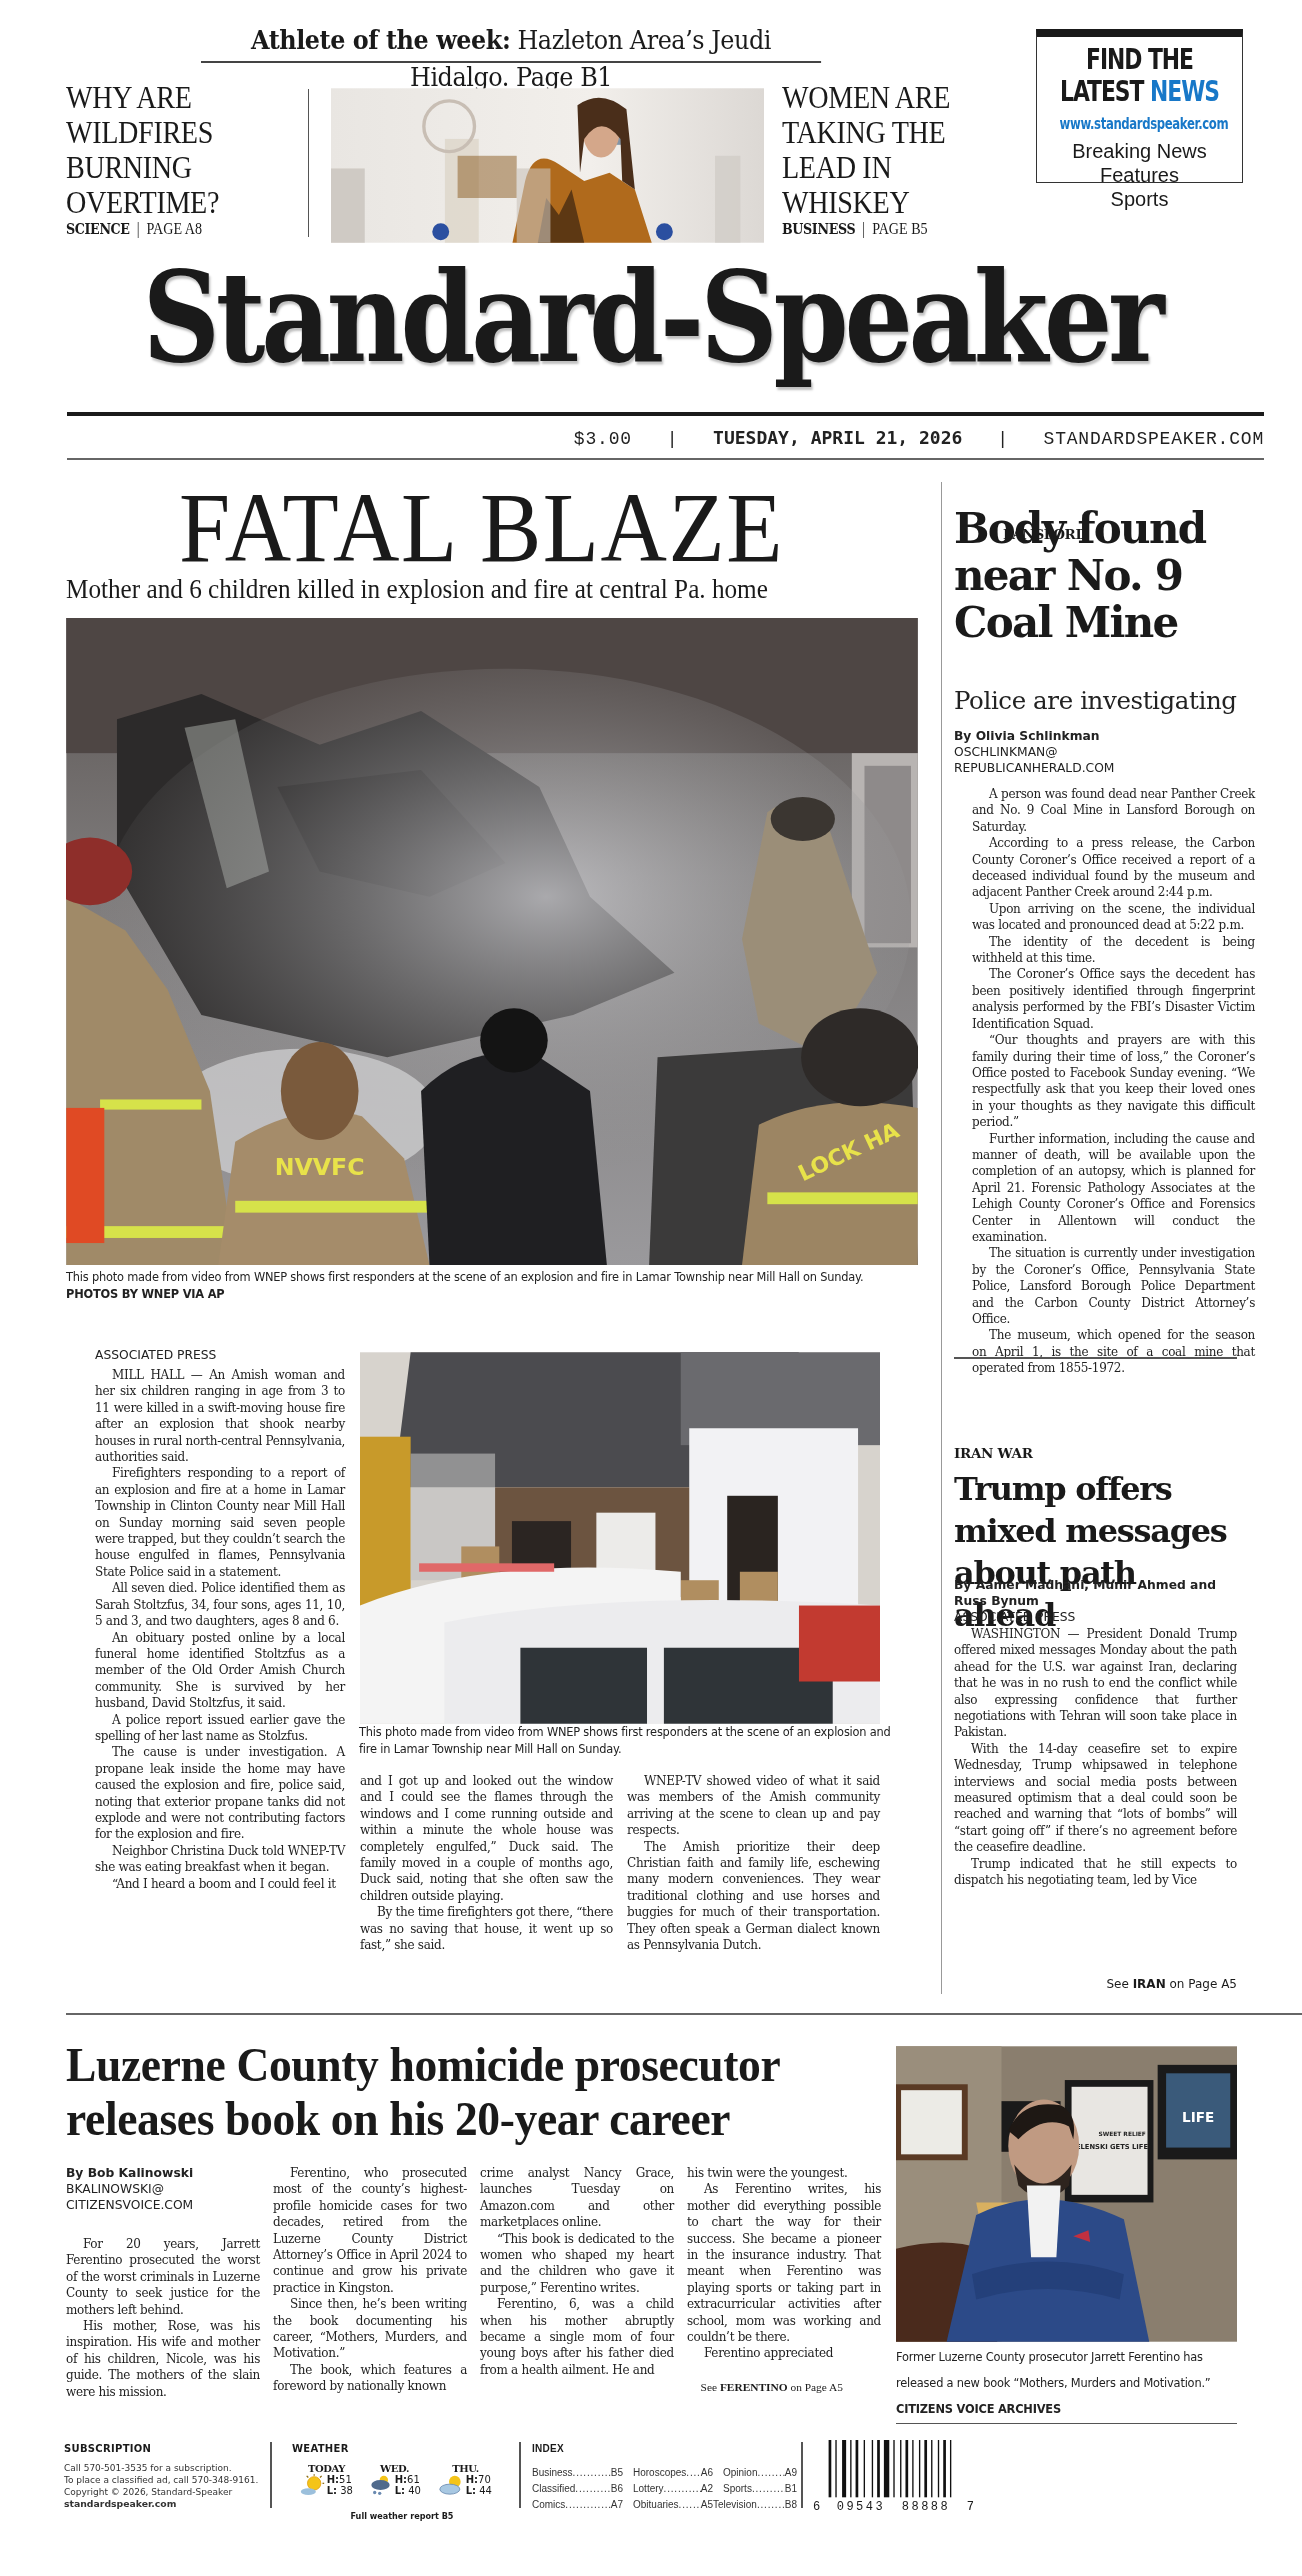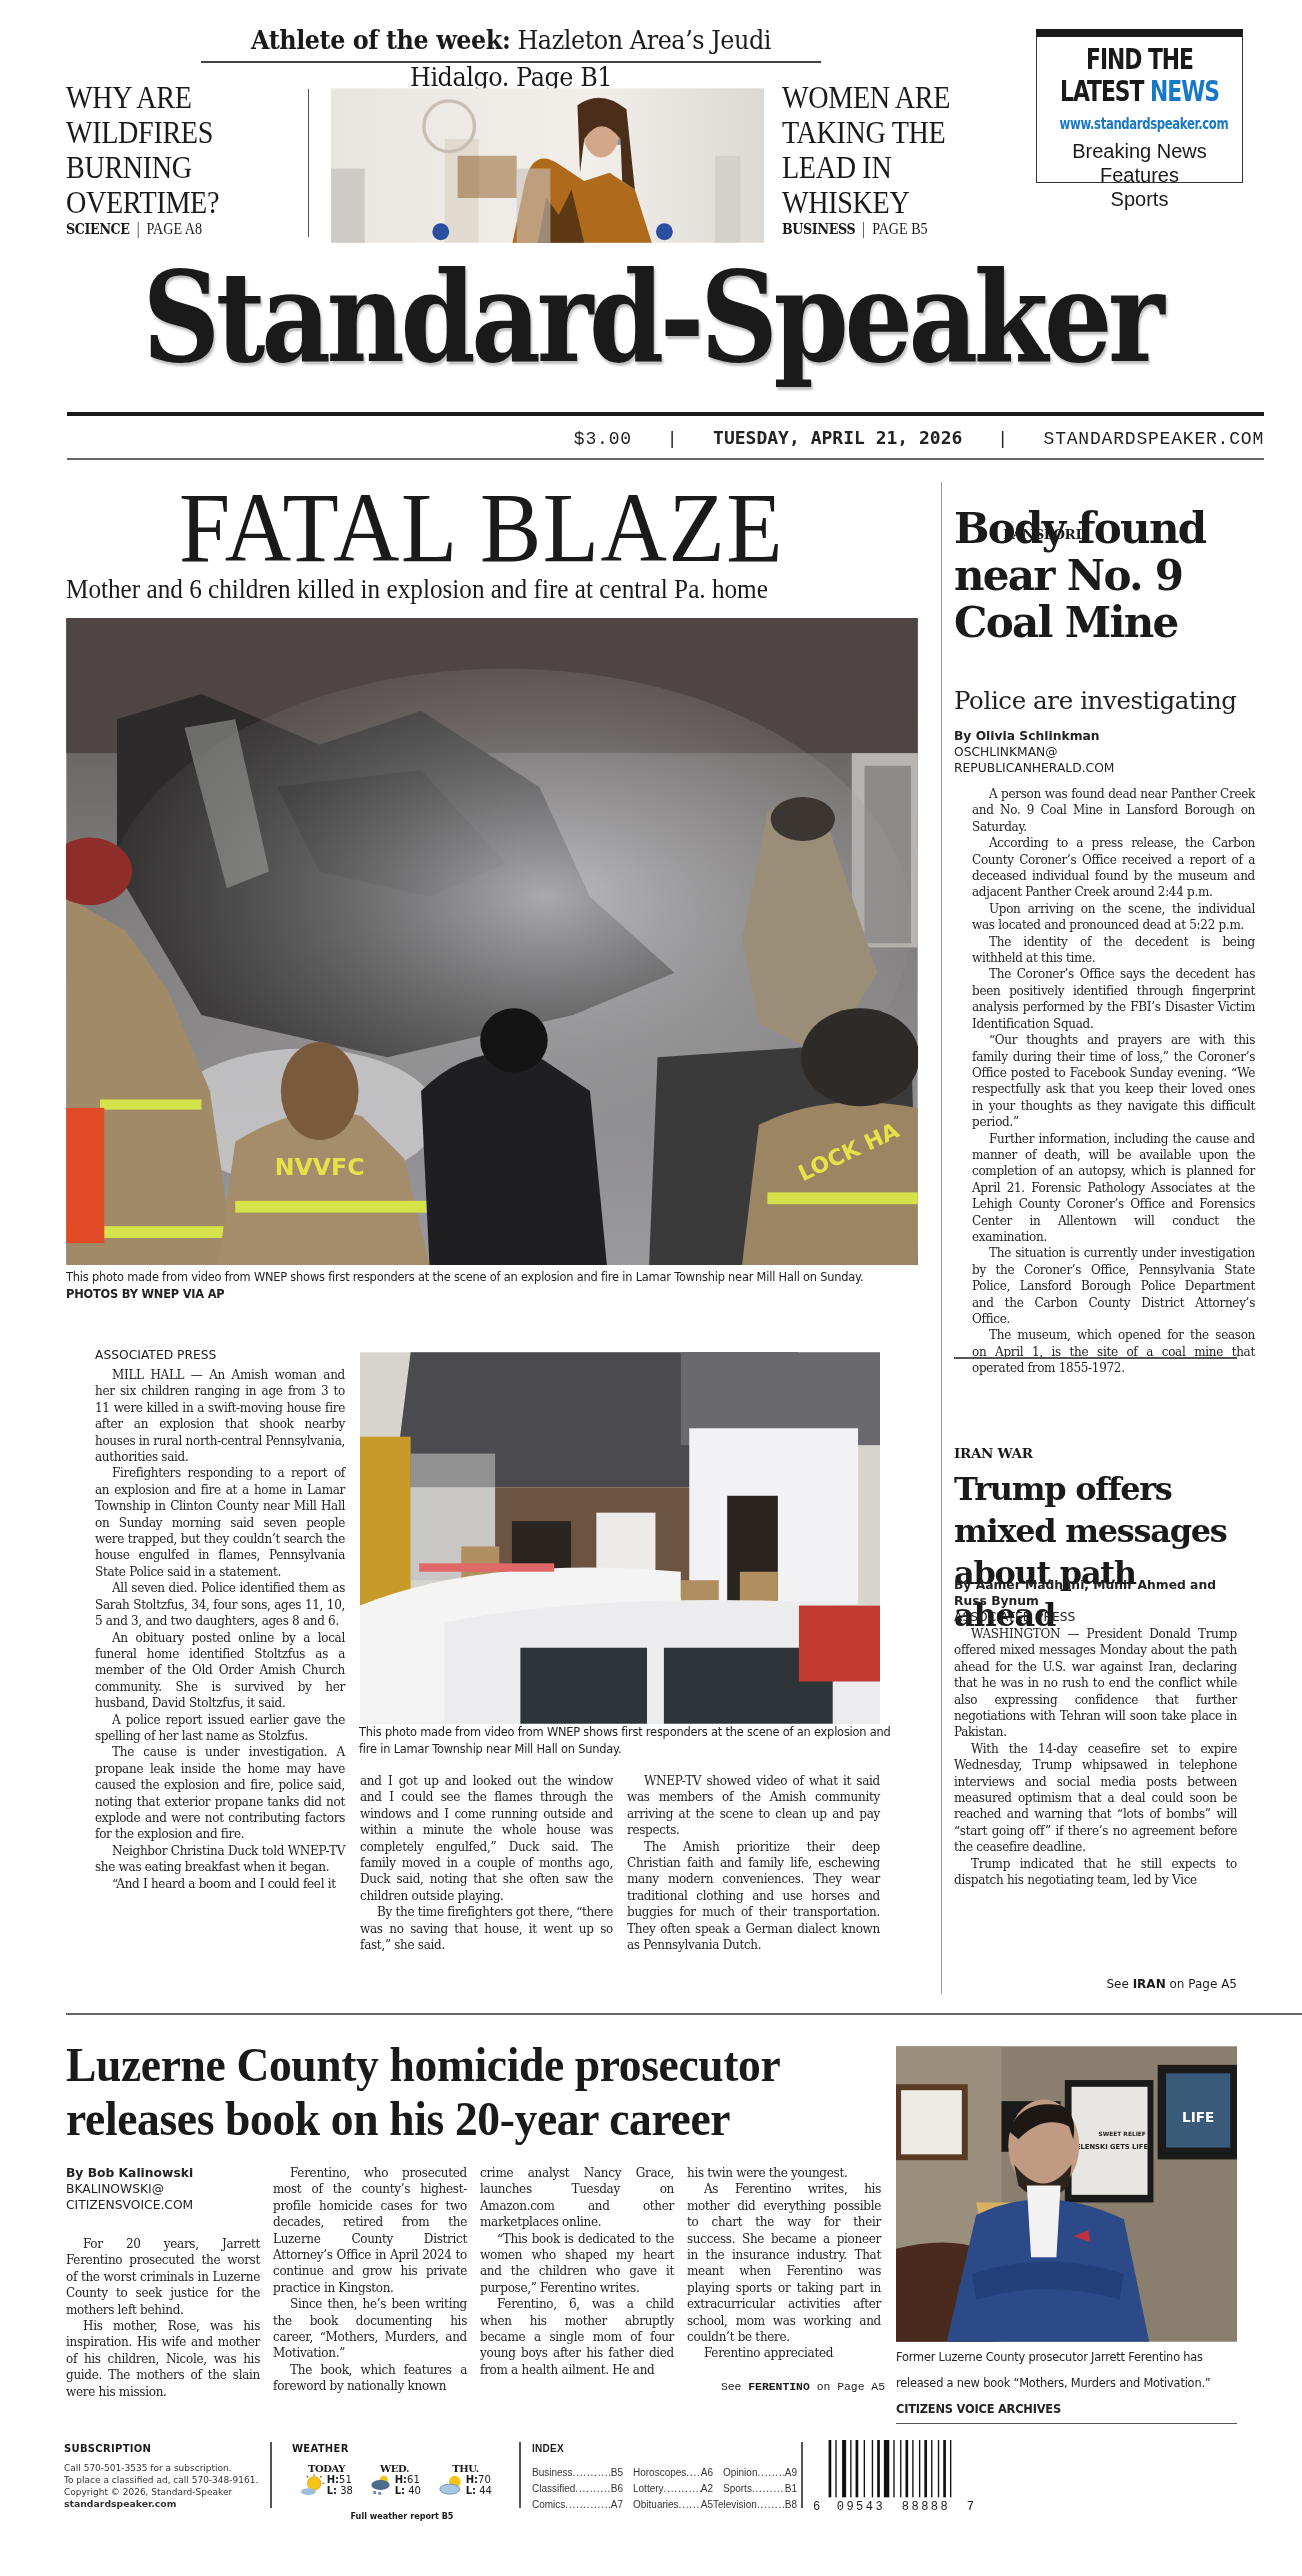--- a/index.html
+++ b/index.html
@@ -69,21 +69,21 @@
   #iran-jump b { font-weight: bold; }
 
   
   #hsep { left: 66px; top: 2013px; width: 1237px; height: 1.7px; background: #666; }
   #fer-head { left: 66px; top: 2038px; width: 836px; font-family: "Liberation Serif", serif; font-weight: bold; font-size: 49px; line-height: 54px; letter-spacing: -0.4px; transform: scaleX(0.93); transform-origin: left; white-space: nowrap; }
   #fer-by { left: 66px; top: 2165px; width: 203px; }
   #fer-c1 { left: 66px; top: 2236px; width: 194px; }
   #fer-c2 { left: 273px; top: 2165px; width: 194px; }
   #fer-c3 { left: 480px; top: 2165px; width: 194px; }
   #fer-c4 { left: 687px; top: 2165px; width: 194px; }
-  #fer-jump { left: 691px; top: 2381px; width: 194px; text-align: right; font-family: Liberation Mono, monospace; font-size: 11.4px; }
+  #fer-jump { left: 649px; top: 2381px; width: 194px; text-align: right; font-family: Liberation Serif, serif; font-size: 11.4px; }
   #fer-jump b { font-weight: bold; }
   #fer-photo { left: 896px; top: 2046px; width: 341px; height: 296px; }
   #fer-cap { left: 896px; top: 2344px; width: 346px; font-size: 11.4px; line-height: 26px; }
   #fer-rule { left: 896px; top: 2423px; width: 341px; height: 0.8px; background: #555; }
   .fbody { font-size: 12px; line-height: 16.4px; }
 
   
   .foot-h { font-family: "DejaVu Sans", sans-serif; font-weight: bold; font-size: 10px; letter-spacing: 0.3px; }
   .foot-t { font-family: "DejaVu Sans", sans-serif; font-size: 9px; line-height: 12px; color: #333; }
   #sub { left: 64px; top: 2443px; width: 211px; }

